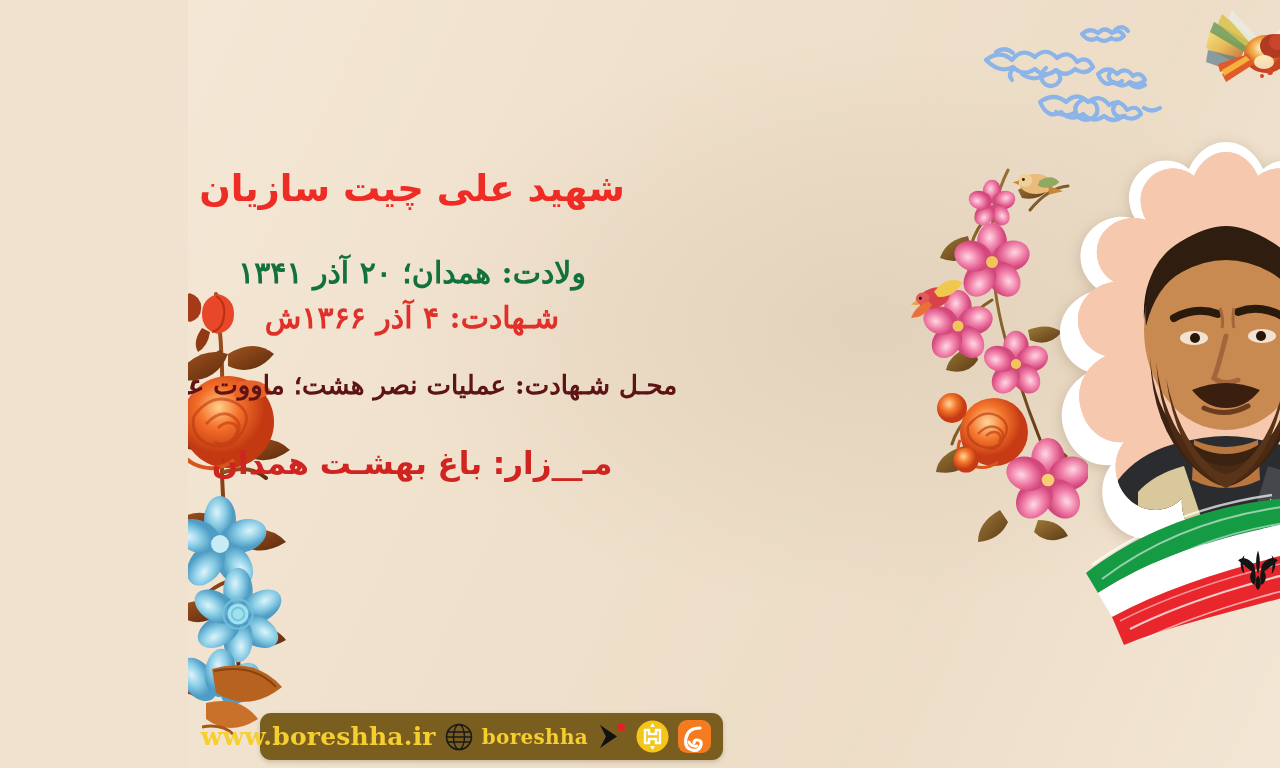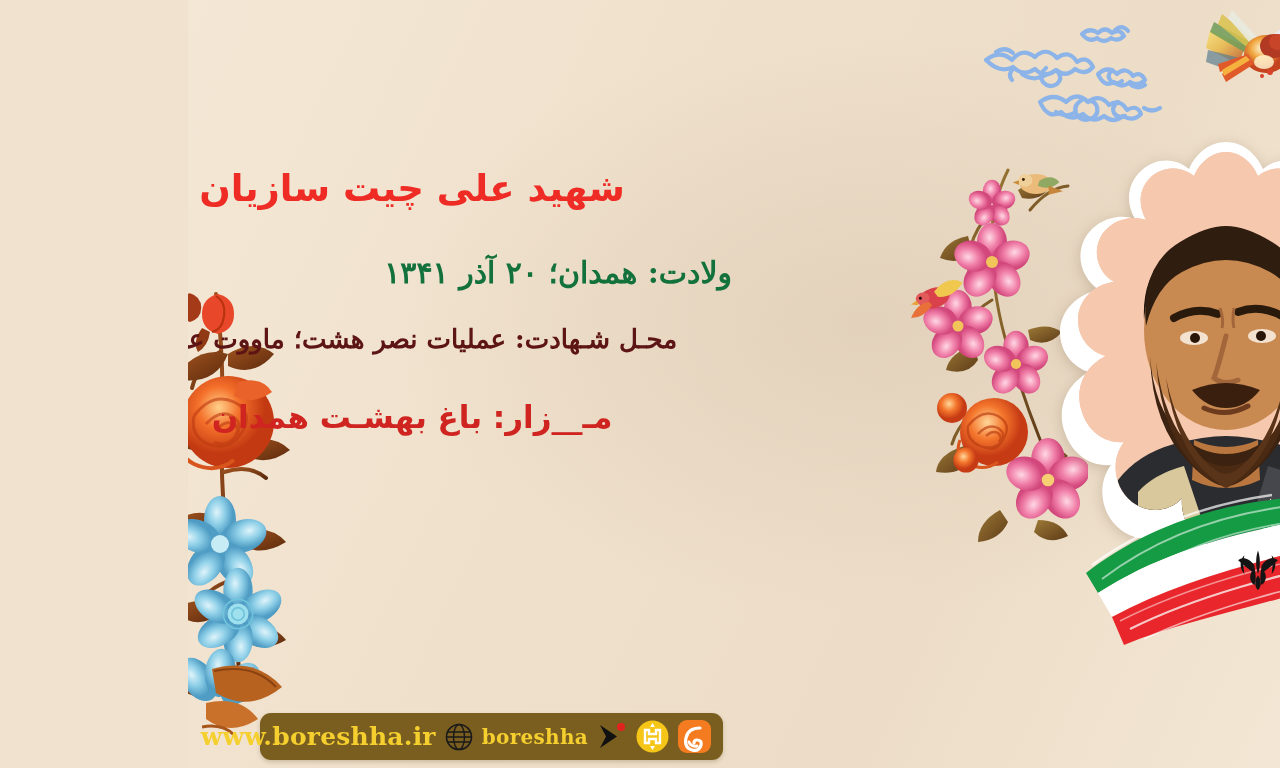--- a/index.html
+++ b/index.html
@@ -56,21 +56,21 @@
   .text-col{position:absolute;right:548px;top:168px;width:640px;text-align:center;direction:rtl;}
   .t-name{
     font-family:"DejaVu Sans","Liberation Sans",sans-serif;
     font-weight:bold;font-size:37px;line-height:1.15;color:#ee2b24;
     letter-spacing:.5px;margin:0 0 6px 0;}
   .t-role{
     font-family:"DejaVu Serif","Liberation Serif",serif;
     font-size:25px;line-height:1.35;color:#231f17;margin:0;font-weight:600;}
   .dates{margin-top:42px;}
   .t-birth{font-family:"DejaVu Serif","Liberation Serif",serif;
-    font-size:30px;line-height:1.32;color:#13713c;font-weight:700;margin:0;text-align:right;}
+    font-size:30px;line-height:1.32;color:#13713c;font-weight:700;margin:0;}
   .t-mart{font-family:"DejaVu Serif","Liberation Serif",serif;
     font-size:30px;line-height:1.32;color:#e0302a;font-weight:700;margin:6px 0 0 0;}
   .t-place{font-family:"DejaVu Serif","Liberation Serif",serif;
     font-size:26px;line-height:1.35;color:#5d1414;font-weight:600;margin:30px 0 0 0;}
   .t-grave{font-family:"DejaVu Sans","Liberation Sans",sans-serif;
     font-size:31px;line-height:1.3;color:#cf2420;font-weight:bold;margin:40px 0 0 0;
     letter-spacing:1px;}
 
   
   .footer{position:absolute;left:72px;top:713px;width:463px;height:47px;
@@ -571,20 +571,21 @@
         <path d="M92 66 q12 14 10 34 q-14-10-16-28z" fill="#8a6aa8"></path>
         <path d="M66 98 l-2 12 M76 98 l2 12" stroke="#6b3c18" stroke-width="3" fill="none"></path>
       </g>
     </svg>
   </div>
 
   <div class="text-col">
     <div class="t-name">شهید علی چیت سازیان</div>
     <div class="dates">
       <div class="t-birth">ولادت: همدان؛ ۲۰ آذر ۱۳۴۱</div>
+      <div class="t-mart">شـهادت: ۴ آذر ۱۳۶۶ش</div>
     </div>
     <div class="t-place">محـل شـهادت: عملیات نصر هشت؛ ماووت عراق</div>
     <div class="t-grave">مـ__زار: باغ بهشـت همدان</div>
   </div>
 
   <div class="footer">
     <span class="ico">
       <svg width="33" height="33" viewBox="0 0 33 33" xmlns="http://www.w3.org/2000/svg">
         <rect x="0" y="0" width="33" height="33" rx="9" fill="#f47b20"></rect>
         <path d="M22 8 q-12 0-14 10 q-2 10 6 12 q7 2 9-5 q1-5-4-5 q-3 0-3 3" fill="none" stroke="#ffffff" stroke-width="3.2" stroke-linecap="round"></path>

